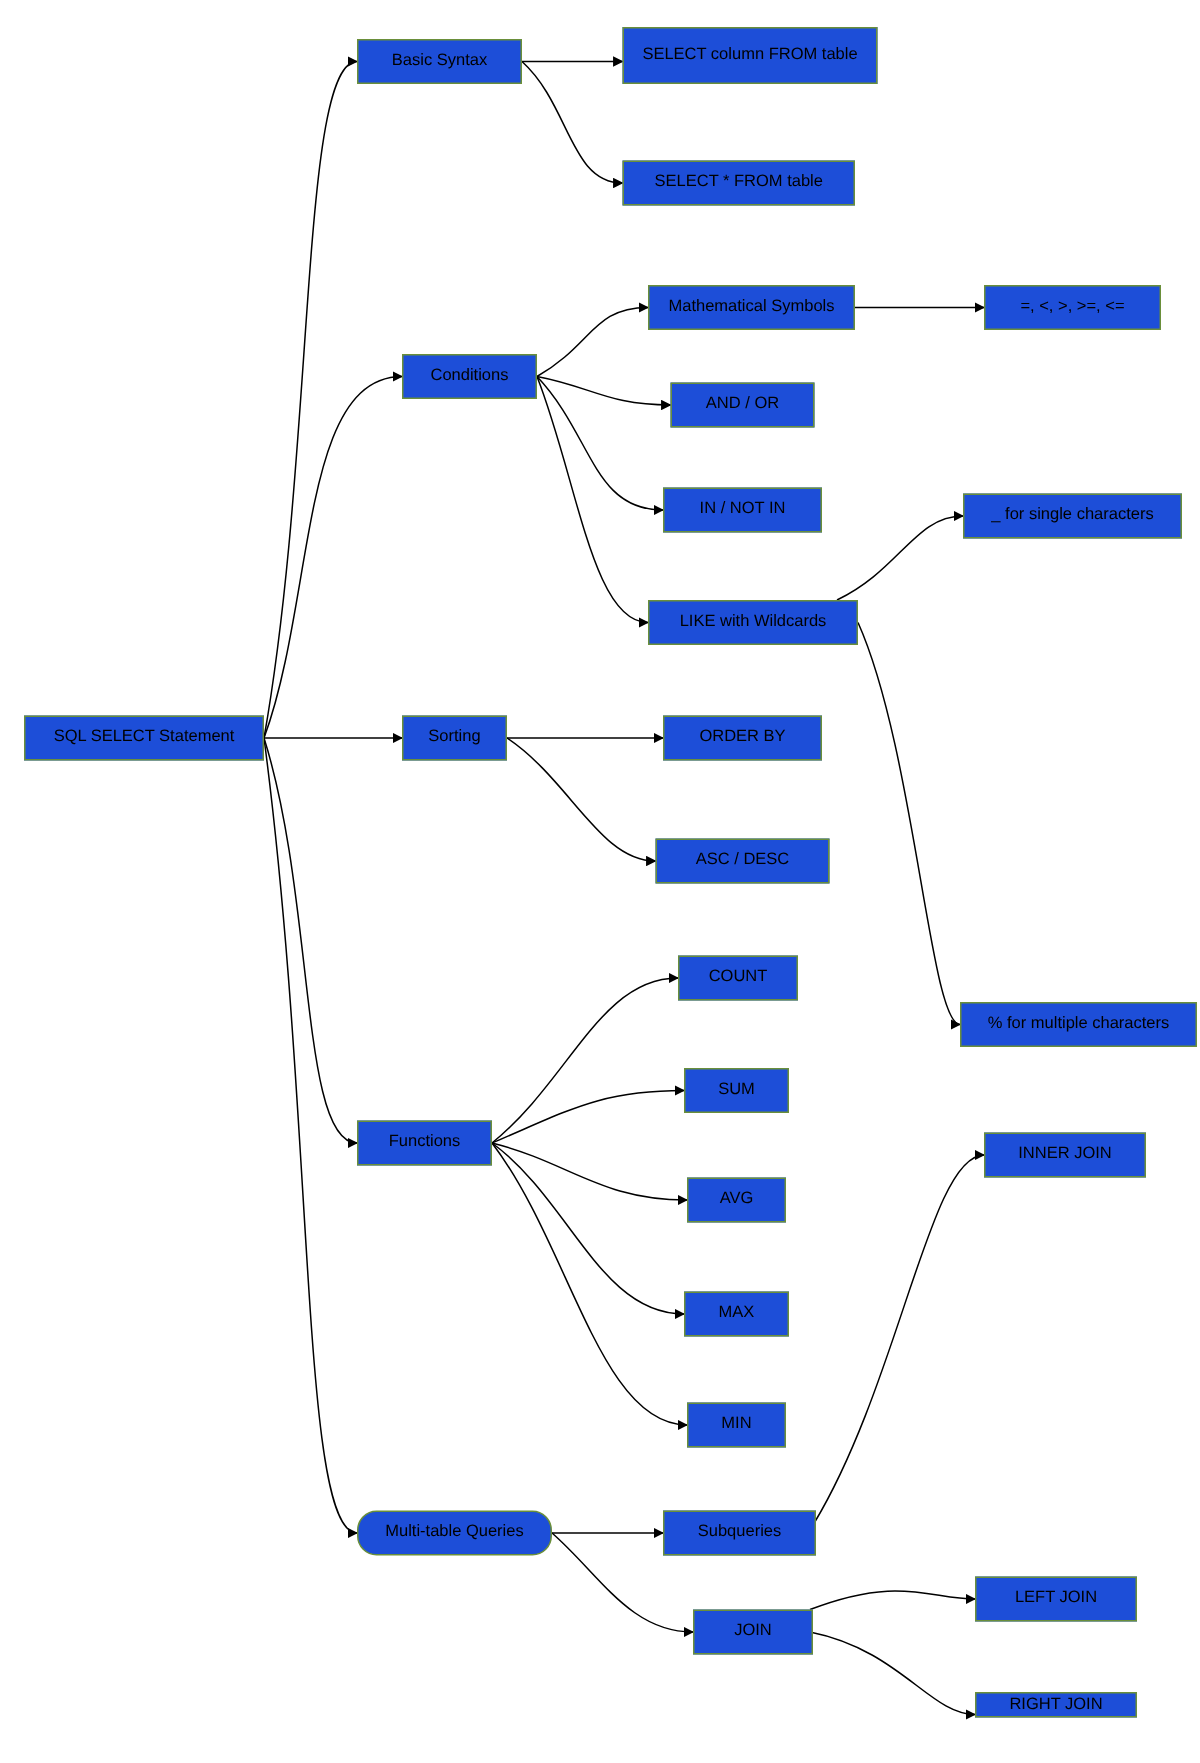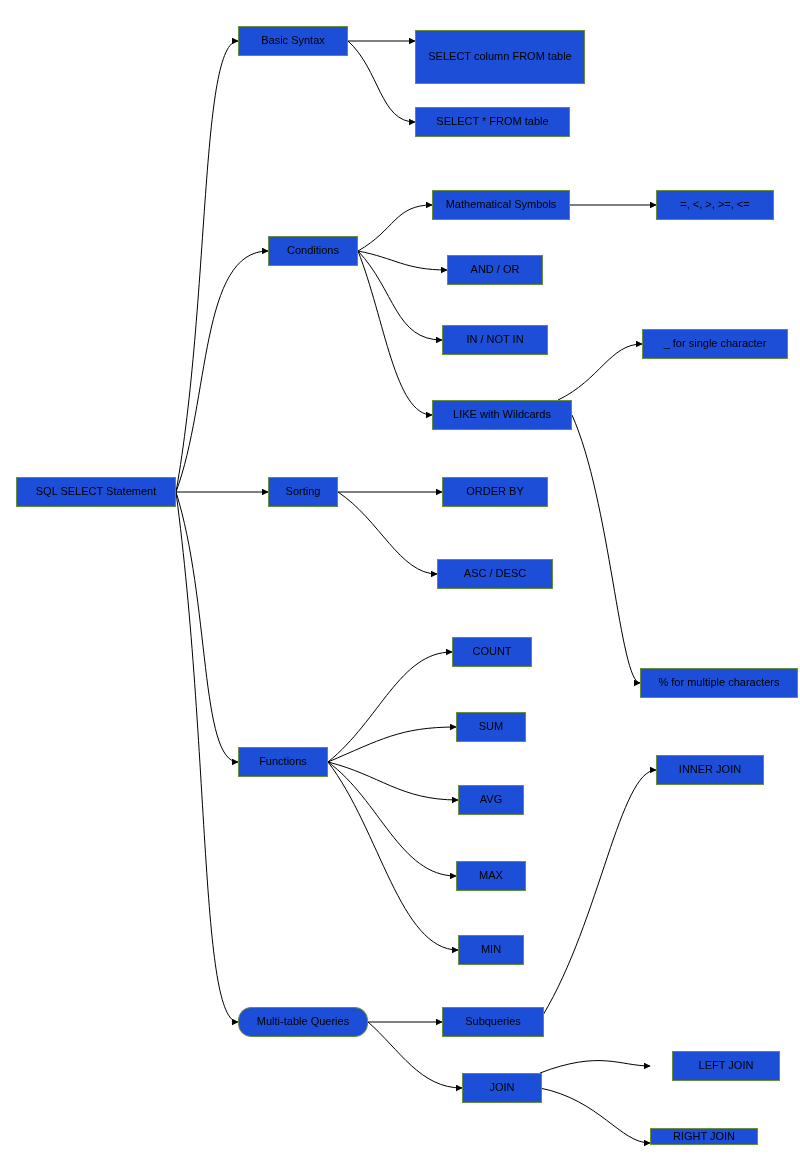--- a/index.html
+++ b/index.html
@@ -86,21 +86,21 @@
   </g>
 </svg>
 
 <div class="node" style="left:16px; top:477px; width:160px; height:30px;">
       <span>SQL SELECT Statement</span>
     </div>
 
 <div class="node" style="left:238px; top:26px; width:110px; height:30px;">
       <span>Basic Syntax</span>
     </div>
-<div class="node" style="left:415px; top:18px; width:170px; height:54px;margin-top:12px;">
+<div class="node" style="left:415px; top:18px; width:170px; height:38px;">
       <span>SELECT column FROM table</span>
     </div>
 <div class="node" style="left:415px; top:107px; width:155px; height:30px;">
       <span>SELECT * FROM table</span>
     </div>
 
 <div class="node" style="left:268px; top:236px; width:90px; height:30px;">
       <span>Conditions</span>
     </div>
 <div class="node" style="left:432px; top:190px; width:138px; height:30px;">
@@ -112,21 +112,21 @@
 <div class="node" style="left:447px; top:255px; width:96px; height:30px;justify-content:center;">
       <span>AND / OR</span>
     </div>
 <div class="node" style="left:442px; top:325px; width:106px; height:30px;">
       <span>IN / NOT IN</span>
     </div>
 <div class="node" style="left:432px; top:400px; width:140px; height:30px;">
       <span>LIKE with Wildcards</span>
     </div>
 <div class="node" style="left:642px; top:329px; width:146px; height:30px;">
-      <span>_ for single character</span>
+      <span>_ for single characters</span>
     </div>
 <div class="node" style="left:640px; top:668px; width:158px; height:30px;">
       <span>% for multiple characters</span>
     </div>
 
 <div class="node" style="left:268px; top:477px; width:70px; height:30px;">
       <span>Sorting</span>
     </div>
 <div class="node" style="left:442px; top:477px; width:106px; height:30px;">
       <span>ORDER BY</span>
@@ -159,20 +159,20 @@
     </div>
 <div class="node" style="left:442px; top:1007px; width:102px; height:30px;">
       <span>Subqueries</span>
     </div>
 <div class="node" style="left:462px; top:1073px; width:80px; height:30px;">
       <span>JOIN</span>
     </div>
 <div class="node" style="left:656px; top:755px; width:108px; height:30px;">
       <span>INNER JOIN</span>
     </div>
-<div class="node" style="left:672px; top:1051px; width:108px; height:30px;">
+<div class="node" style="left:650px; top:1051px; width:108px; height:30px;">
       <span>LEFT JOIN</span>
     </div>
 <div class="node" style="left:650px; top:1128px; width:108px; height:17px;">
       <span>RIGHT JOIN</span>
     </div>
 
 </div>
 
 </body></html>

